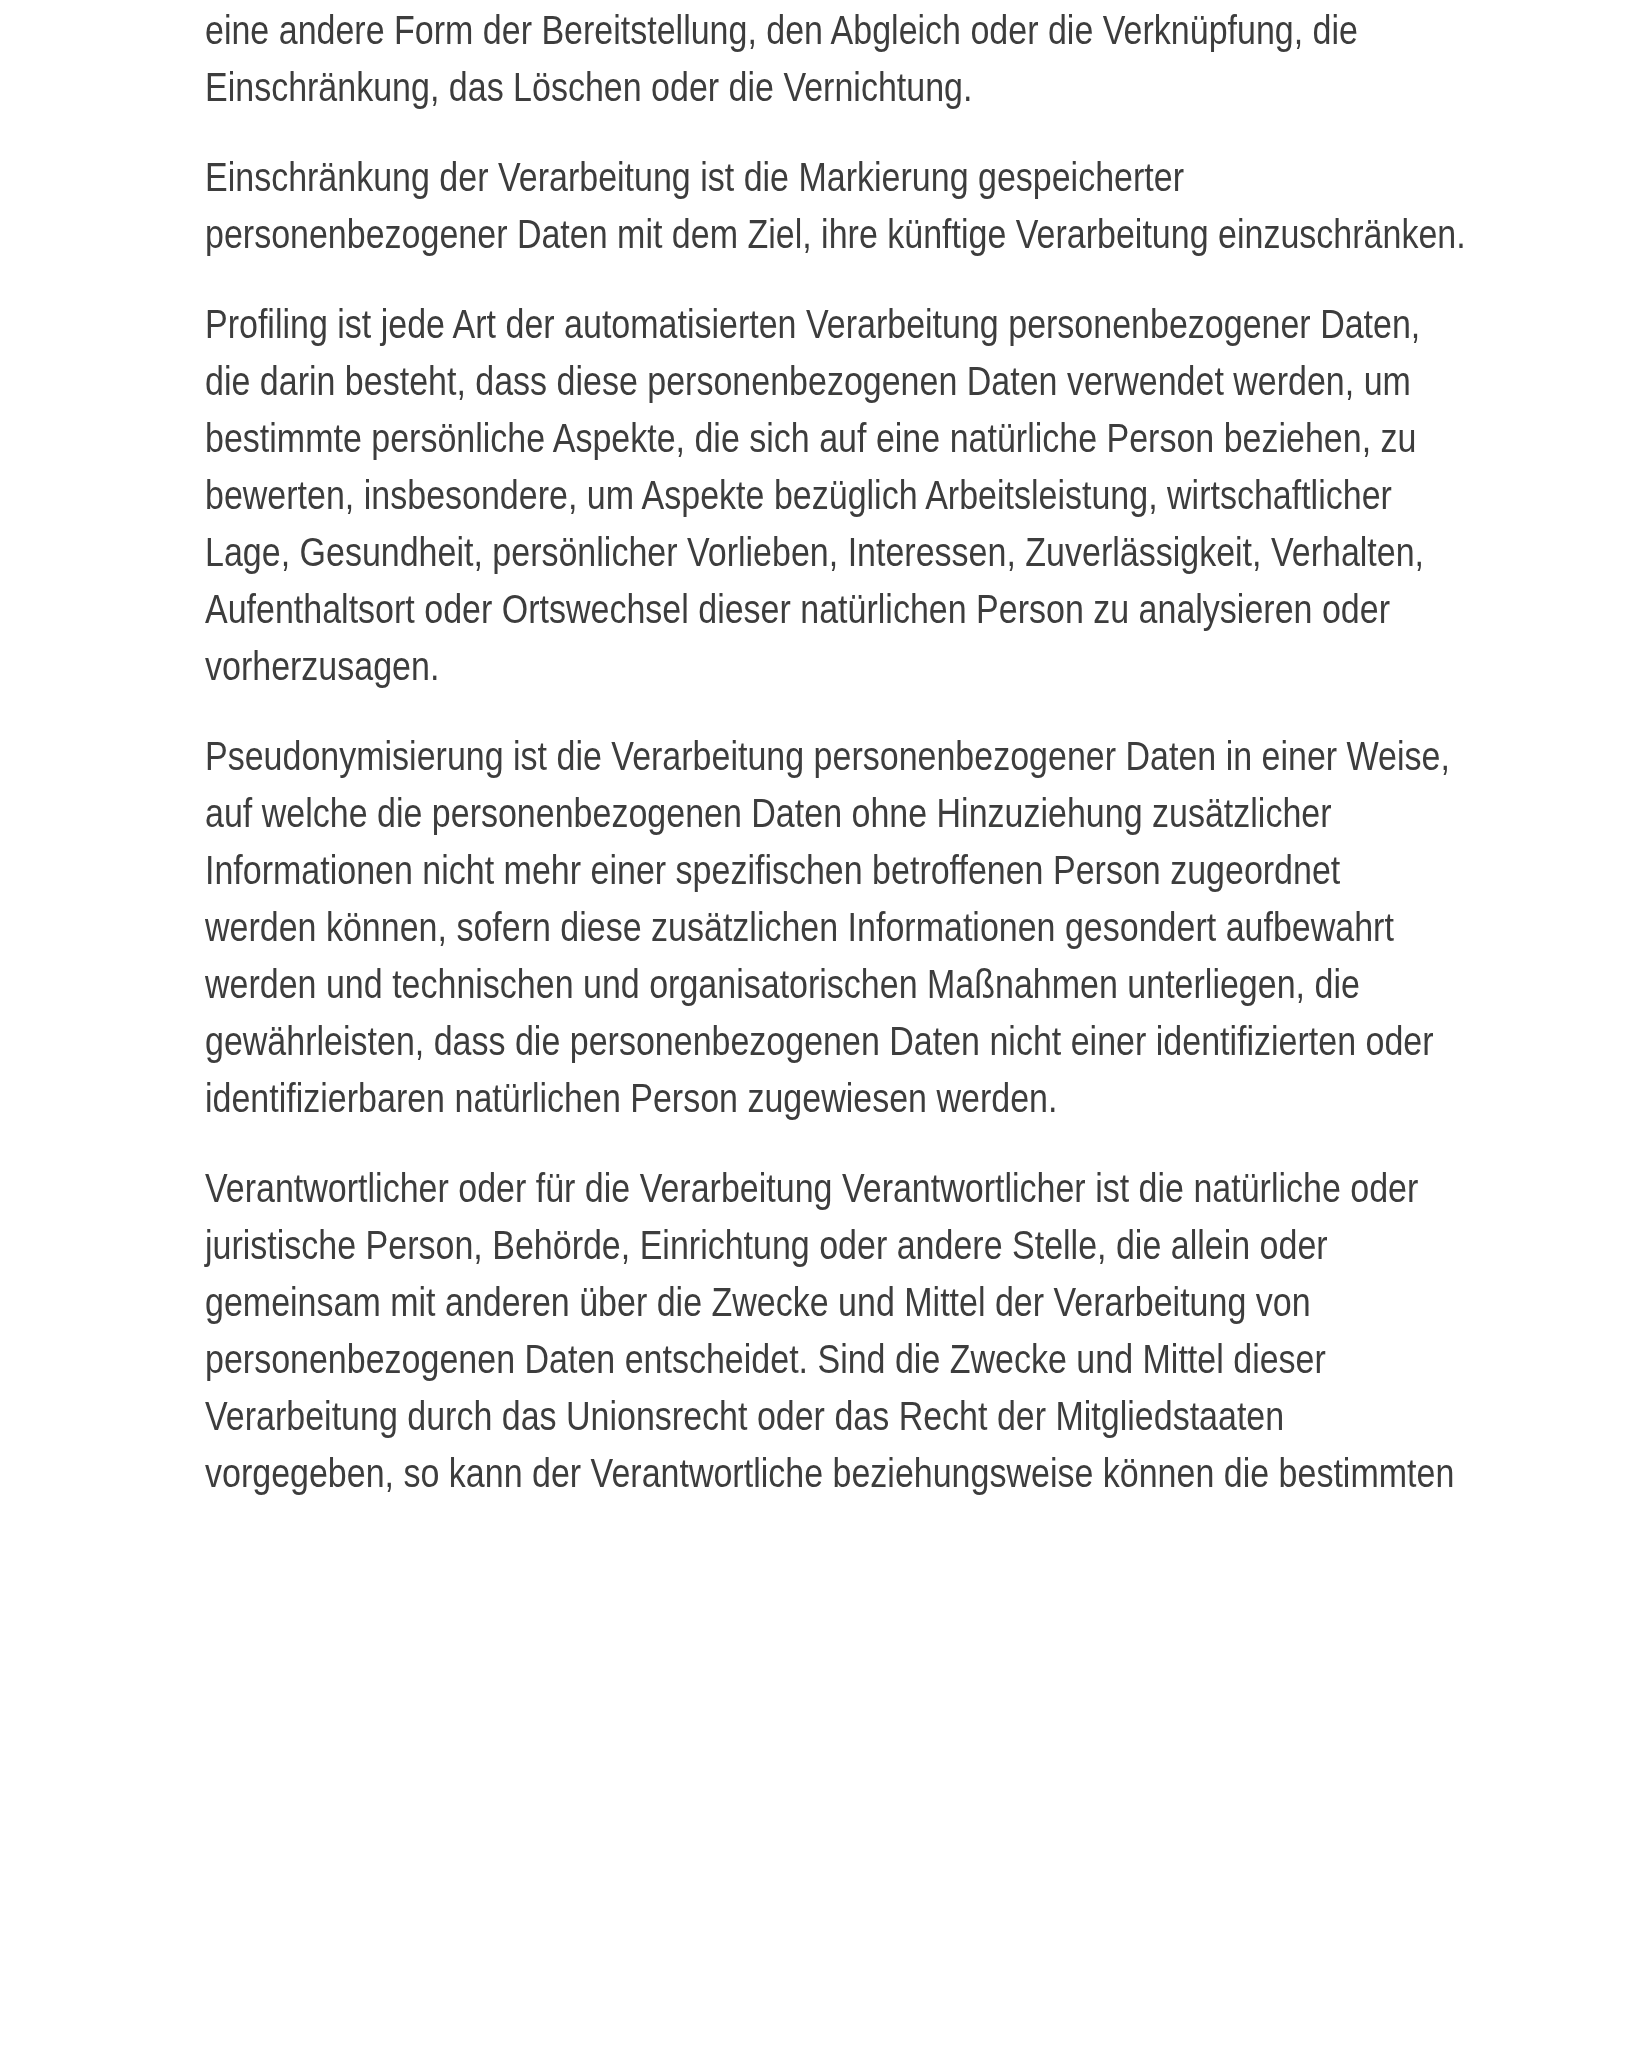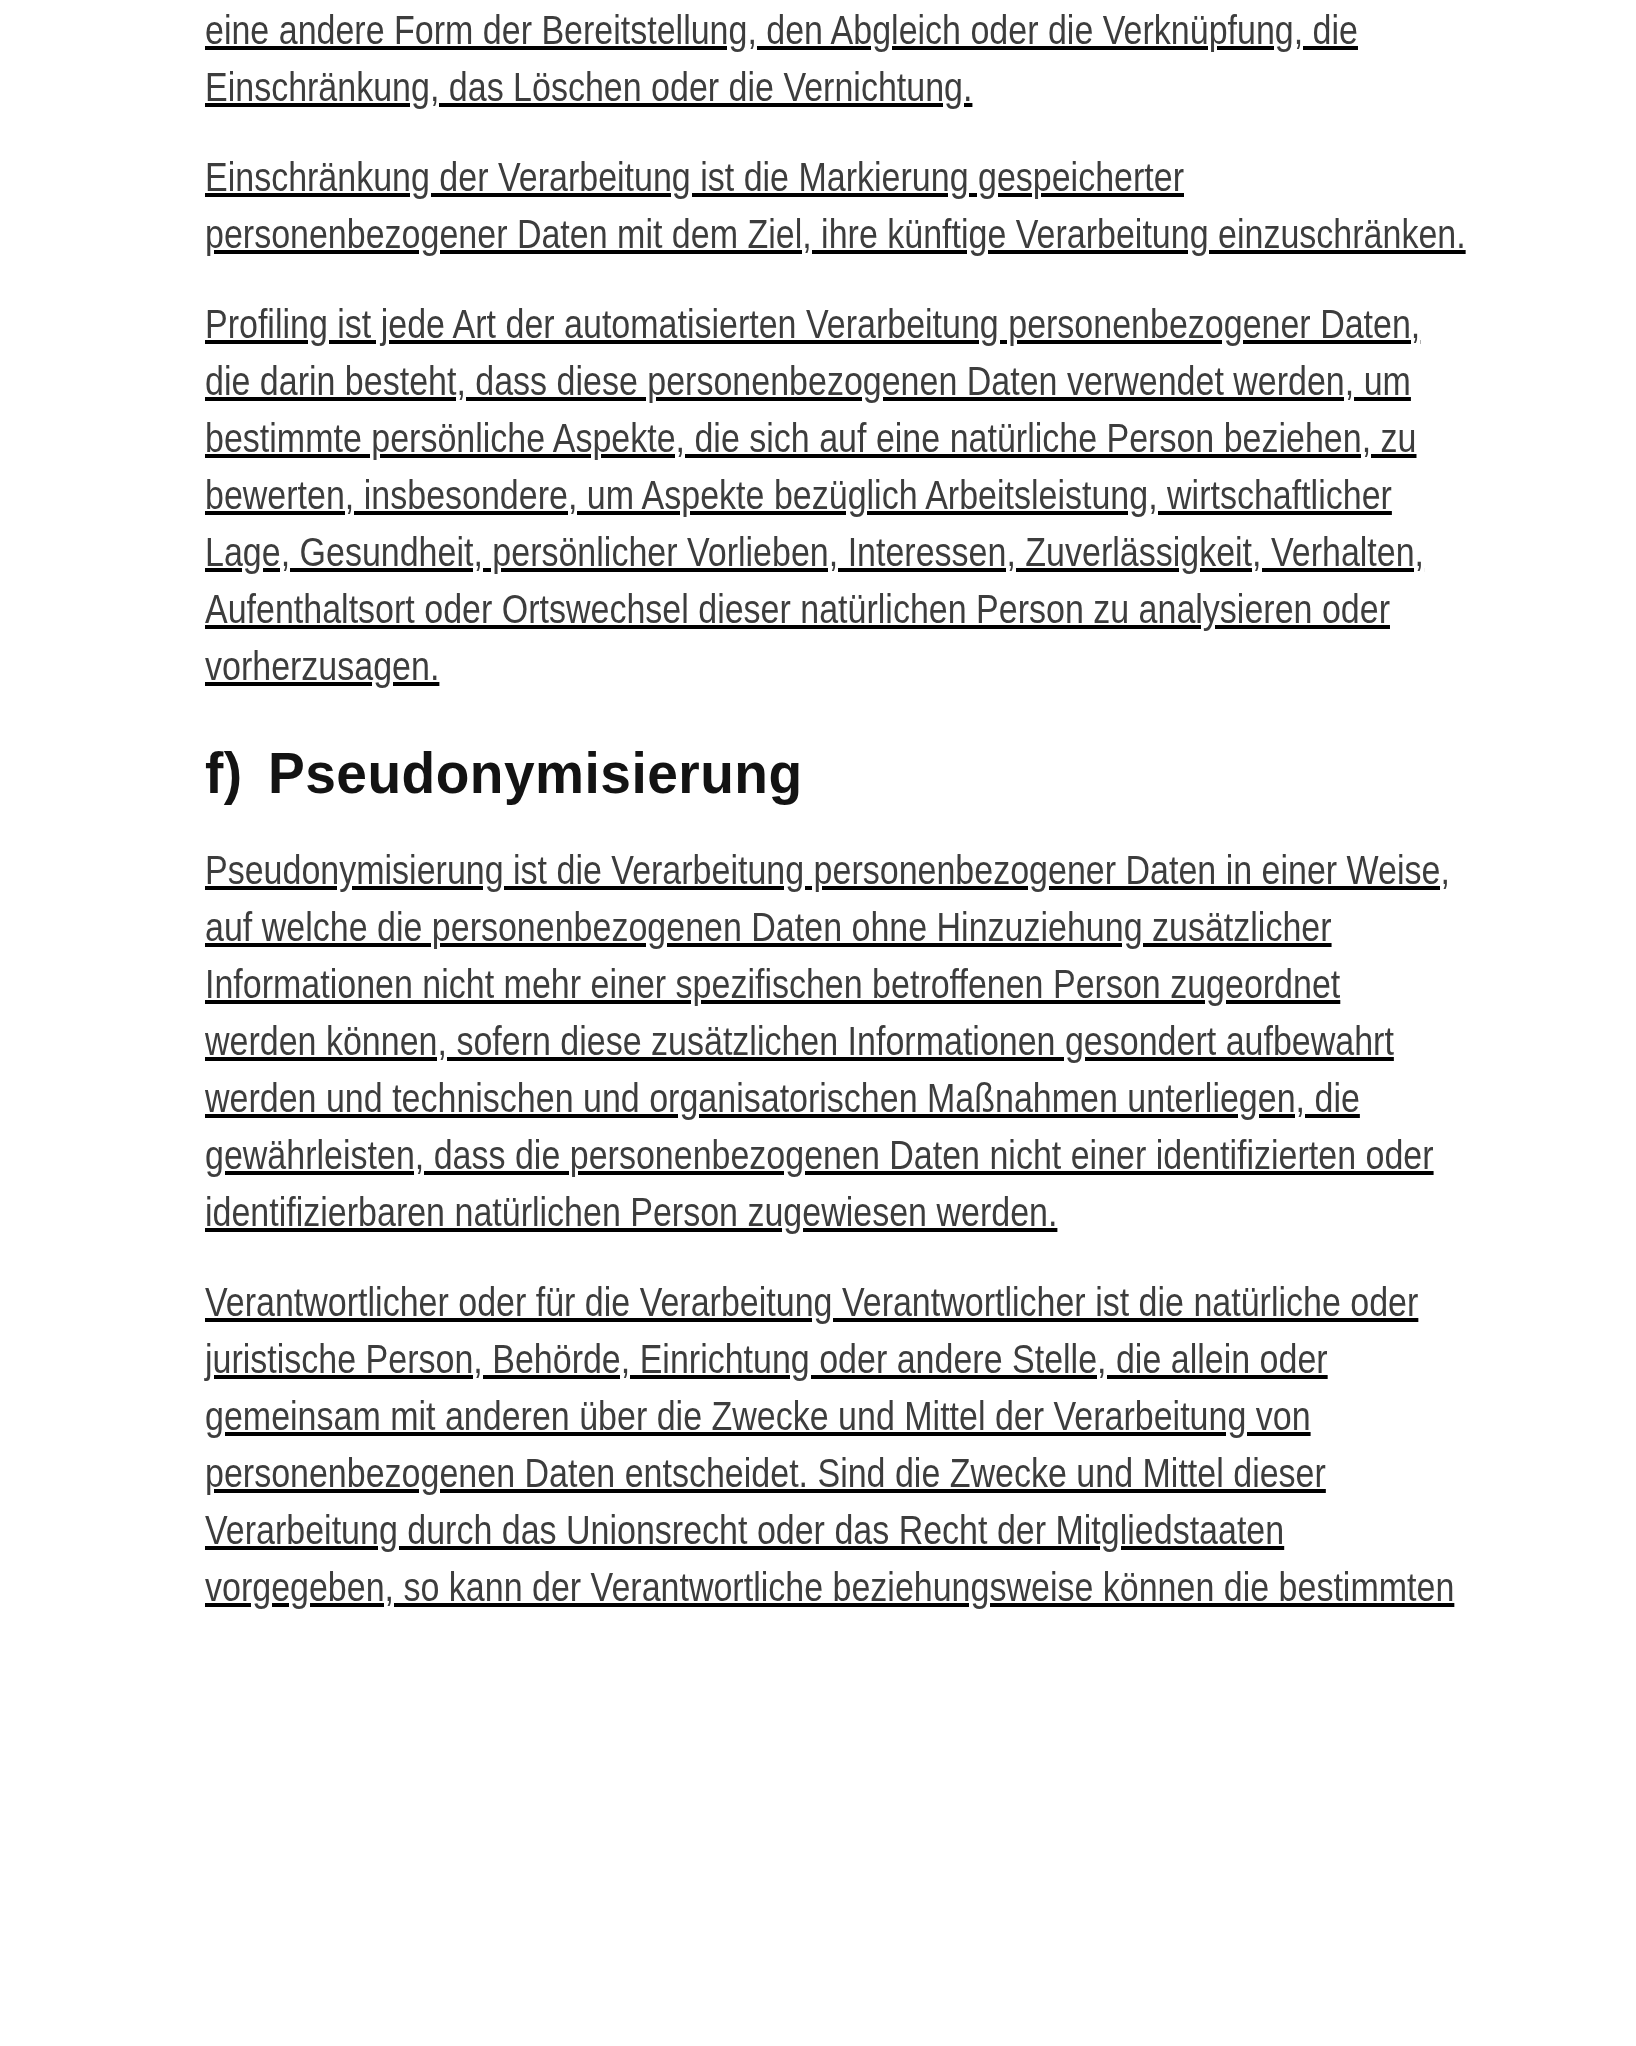--- a/index.html
+++ b/index.html
@@ -17,21 +17,20 @@
     font-family: "Liberation Sans", "DejaVu Sans", sans-serif;
   }
   .content {
     position: absolute;
     left: 205px;
     top: 2px;
     width: 1400px;
   }
   .para {
     margin: 0 0 33px 0;
-    text-decoration: underline;
   }
   .para .line {
     font-size: 40px;
     line-height: 57px;
     font-weight: 400;
     color: #3d3d3d;
     white-space: nowrap;
     transform: scaleX(0.85);
     transform-origin: 0 50%;
   }
@@ -69,23 +68,20 @@
     <div class="para">
       <div class="line">Profiling ist jede Art der automatisierten Verarbeitung personenbezogener Daten,</div>
       <div class="line">die darin besteht, dass diese personenbezogenen Daten verwendet werden, um</div>
       <div class="line">bestimmte persönliche Aspekte, die sich auf eine natürliche Person beziehen, zu</div>
       <div class="line">bewerten, insbesondere, um Aspekte bezüglich Arbeitsleistung, wirtschaftlicher</div>
       <div class="line">Lage, Gesundheit, persönlicher Vorlieben, Interessen, Zuverlässigkeit, Verhalten,</div>
       <div class="line">Aufenthaltsort oder Ortswechsel dieser natürlichen Person zu analysieren oder</div>
       <div class="line">vorherzusagen.</div>
     </div>
 
-    <div class="heading">
-      <div class="h-line">f) Pseudonymisierung</div>
-    </div>
     <div class="para">
       <div class="line">Pseudonymisierung ist die Verarbeitung personenbezogener Daten in einer Weise,</div>
       <div class="line">auf welche die personenbezogenen Daten ohne Hinzuziehung zusätzlicher</div>
       <div class="line">Informationen nicht mehr einer spezifischen betroffenen Person zugeordnet</div>
       <div class="line">werden können, sofern diese zusätzlichen Informationen gesondert aufbewahrt</div>
       <div class="line">werden und technischen und organisatorischen Maßnahmen unterliegen, die</div>
       <div class="line">gewährleisten, dass die personenbezogenen Daten nicht einer identifizierten oder</div>
       <div class="line">identifizierbaren natürlichen Person zugewiesen werden.</div>
     </div>
 

